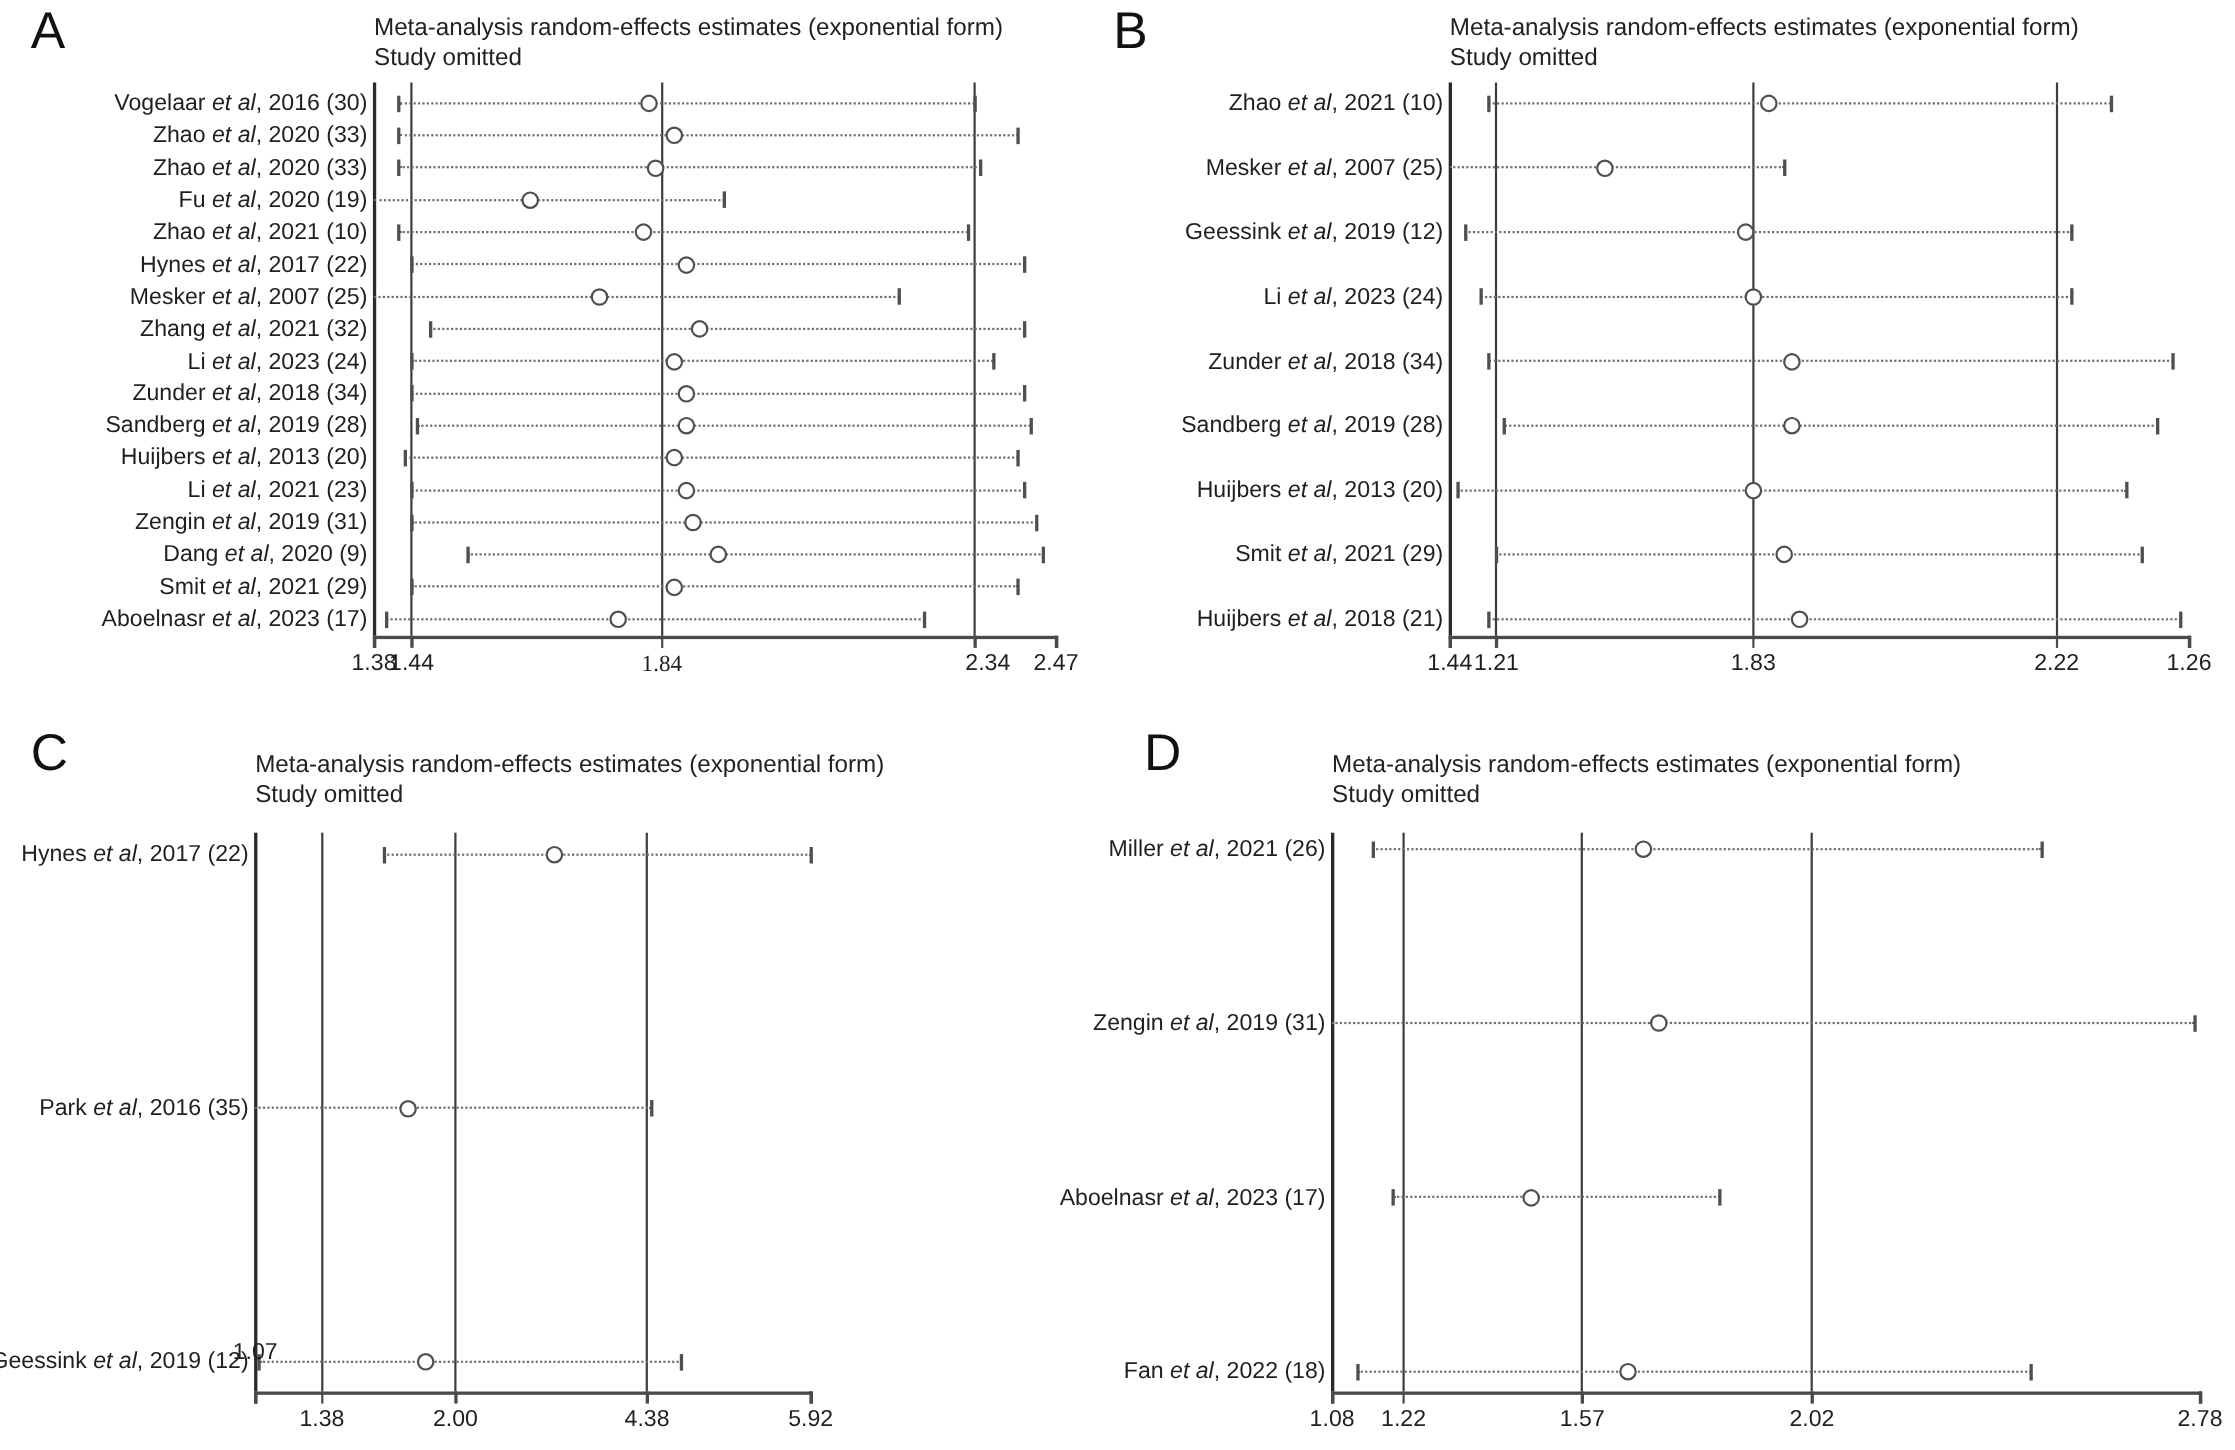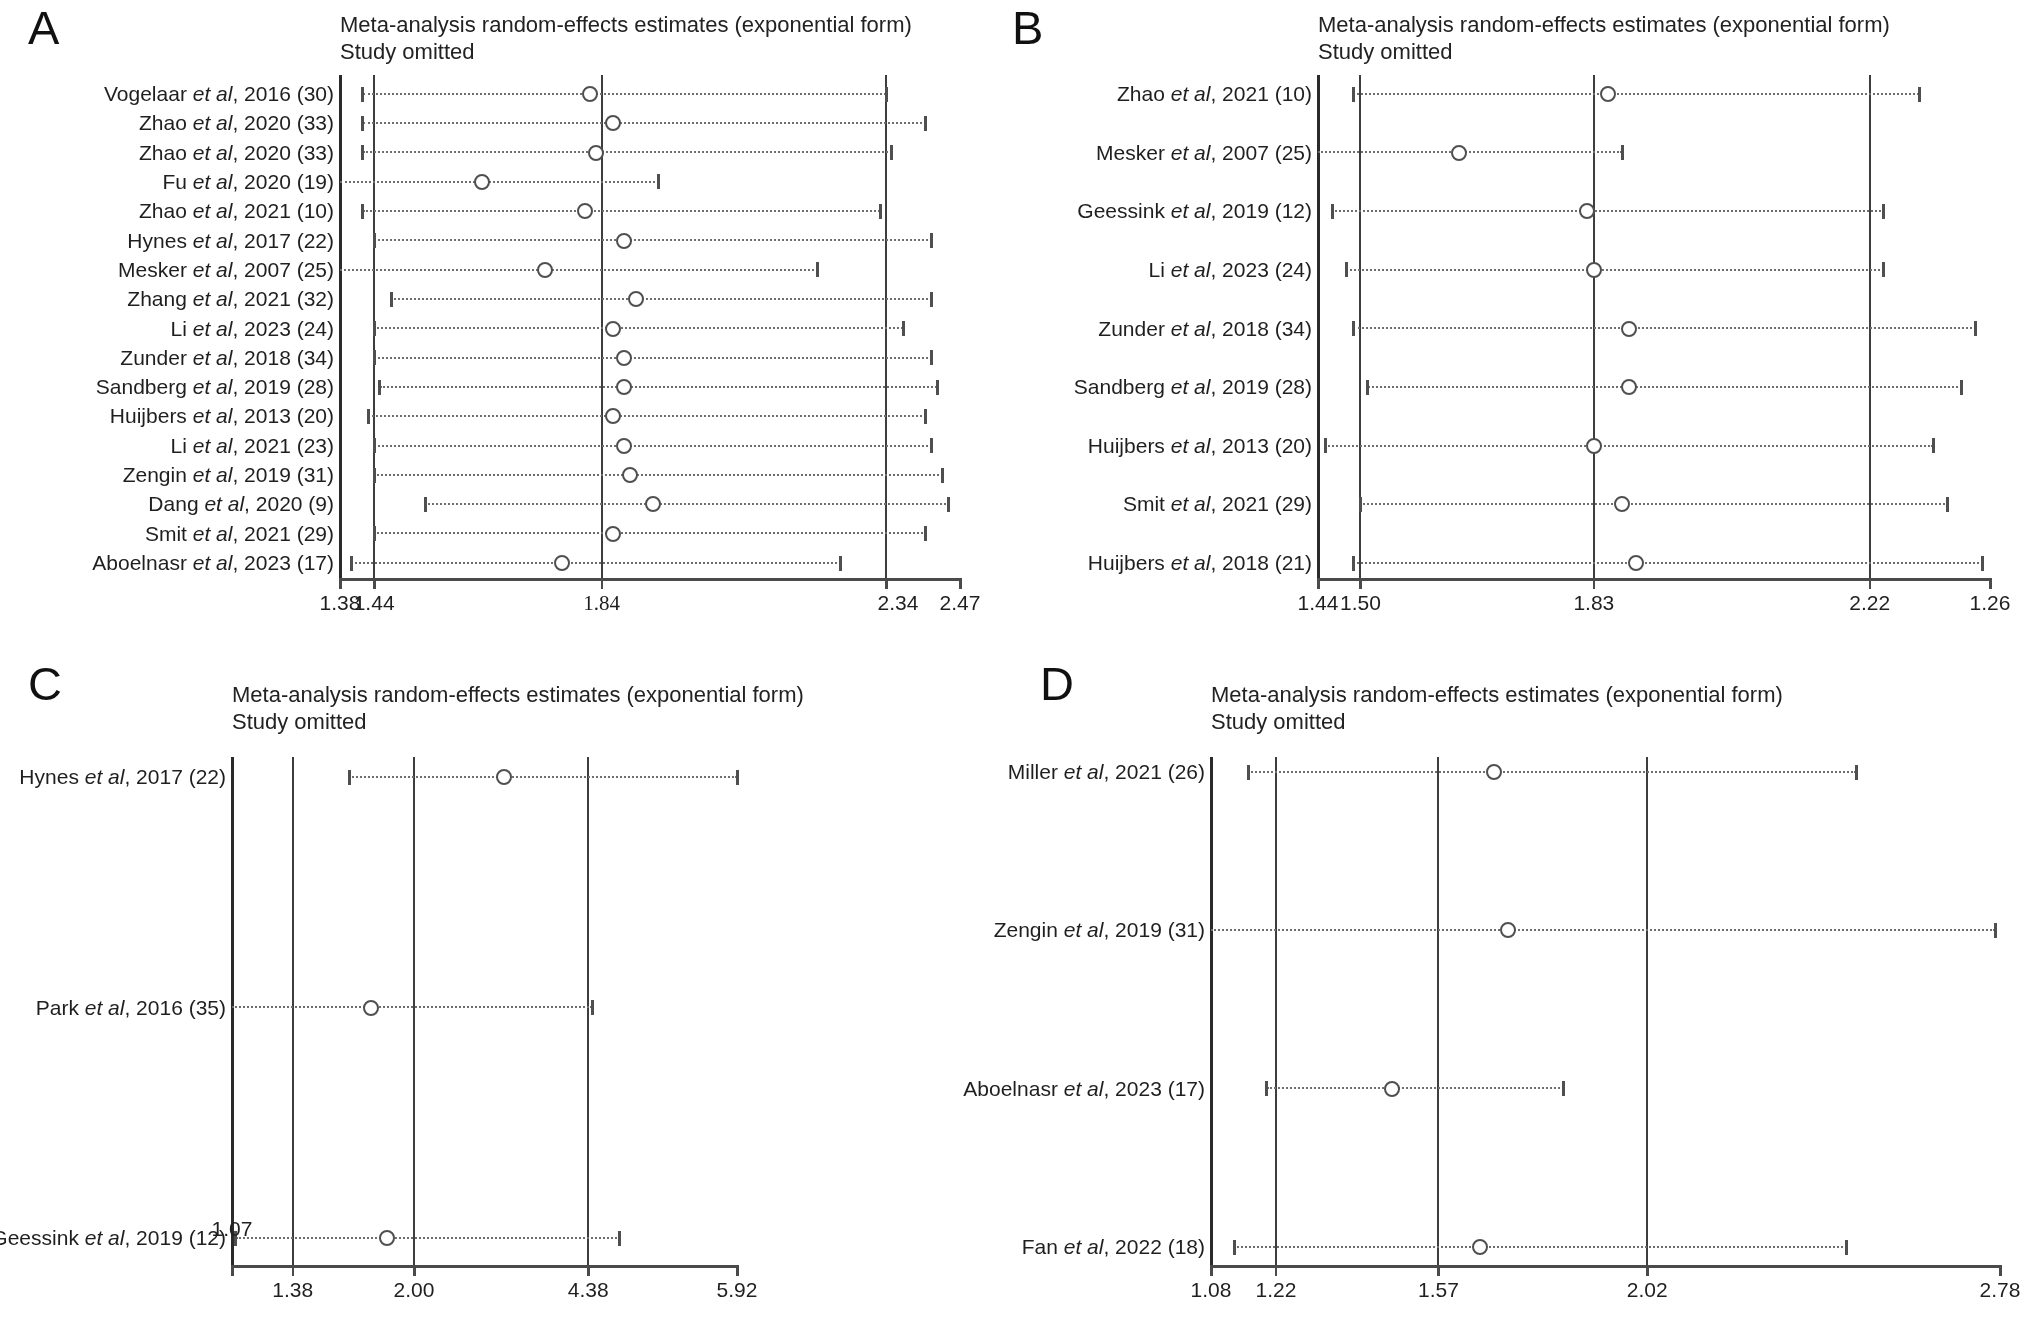--- a/index.html
+++ b/index.html
@@ -217,21 +217,21 @@
       <div class="ci-line" style="left: 1353.37px; top: 561.75px; width: 629.558px;"></div>
       <div class="ci-cap" style="left: 1351.87px; top: 555.5px;"></div>
       <div class="ci-cap" style="left: 1981.43px; top: 555.5px;"></div>
       <div class="estimate-marker" style="left: 1628.32px; top: 555px;"></div>
       <div class="axis-line" style="left: 1317px; top: 578px; width: 674px;"></div>
       <div class="axis-end-tick" style="left: 1317px; top: 578px;"></div>
       <div class="axis-end-tick" style="left: 1989px; top: 578px;"></div>
       <div class="axis-tick" style="left: 1317px; top: 578px;"></div>
       <div class="axis-tick-label" style="left: 1318px; top: 592px;">1.44</div>
       <div class="axis-tick" style="left: 1359.44px; top: 578px;"></div>
-      <div class="axis-tick-label" style="left: 1360.44px; top: 592px;">1.50</div>
+      <div class="axis-tick-label" style="left: 1360.44px; top: 592px;">1.21</div>
       <div class="axis-tick" style="left: 1592.87px; top: 578px;"></div>
       <div class="axis-tick-label" style="left: 1593.87px; top: 592px;">1.83</div>
       <div class="axis-tick" style="left: 1868.75px; top: 578px;"></div>
       <div class="axis-tick-label" style="left: 1869.75px; top: 592px;">2.22</div>
       <div class="axis-tick" style="left: 1989px; top: 578px;"></div>
       <div class="axis-tick-label" style="left: 1990px; top: 592px;">1.26</div>
     </div>
     <div>
       <div class="panel-letter" style="left: 28px; top: 658px;">C</div>
       <div class="chart-title" style="left: 232px; top: 682px;">Meta-analysis random-effects estimates (exponential form)</div>

